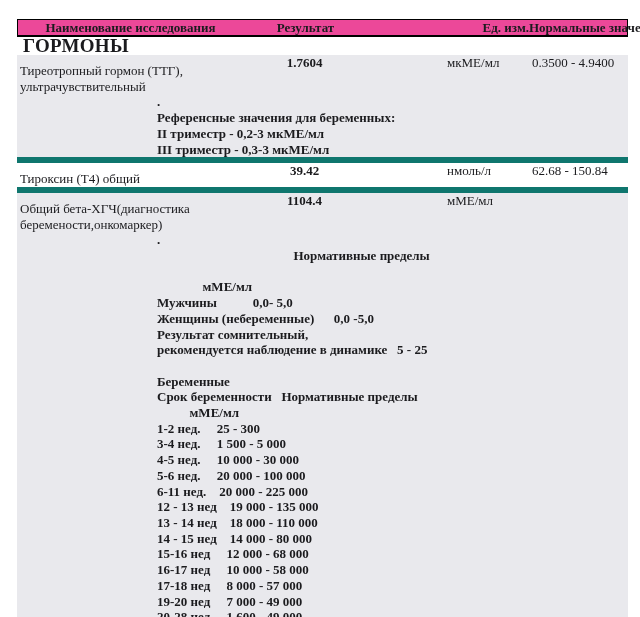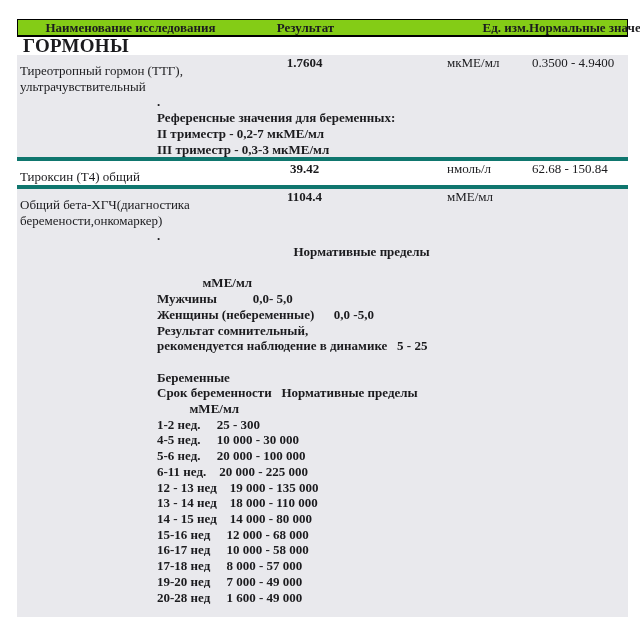--- a/index.html
+++ b/index.html
@@ -4,38 +4,38 @@
 <style>
   html,body{margin:0;padding:0;background:#fff;}
   .page{
     position:relative;width:640px;height:617px;overflow:hidden;background:#ffffff;
     font-family:"Liberation Serif", serif;color:#1b1b1e;
   }
   .doc{position:absolute;left:17px;top:19px;width:611px;}
   
   .thead{
     display:flex;align-items:center;box-sizing:border-box;
-    background:#84cc16;border:1px solid #000;border-bottom:2px solid #000;
+    background:#ec4899;border:1px solid #000;border-bottom:2px solid #000;
     height:18px;font-weight:bold;font-size:13px;line-height:14px;
   }
   .col{white-space:nowrap;}
   .col-name{width:225px;text-align:center;}
   .col-result{width:125px;text-align:center;}
   .col-units{width:85px;margin-left:auto;text-align:right;}
   .col-normal{width:96px;text-align:right;padding-right:2px;}
   
   .section{
     font-weight:bold;font-size:19px;letter-spacing:.3px;
     height:18px;line-height:17px;padding-left:6px;box-sizing:border-box;
   }
   
   .rows{width:611px;}
   .row{font-size:13px;line-height:15.7px;}
   .row:nth-child(odd){background:#e9e9ed;}
-  .row + .row{border-top:4px solid #0f766e;}
+  .row + .row{border-top:6px solid #0f766e;}
   .row:last-child{padding-bottom:18px;}
   .cells{display:flex;}
   .c{box-sizing:border-box;}
   .cell-name{width:225px;padding-left:3px;white-space:pre-line;margin-top:8px;}
   .cell-result{width:125px;text-align:center;font-weight:bold;}
   .cell-units{width:85px;margin-left:auto;}
   .cell-normal{width:96px;}
   .comment .cline{
     padding-left:140px;font-weight:bold;white-space:pre;
   }
@@ -60,21 +60,21 @@
           <div class="cells">
             <div class="c cell-name">Тиреотропный гормон (ТТГ),
 ультрачувствительный</div>
             <div class="c cell-result">1.7604</div>
             <div class="c cell-units">мкМЕ/мл</div>
             <div class="c cell-normal">0.3500 - 4.9400</div>
           </div>
           <div class="comment">
             <div class="cline">.</div>
             <div class="cline">Референсные значения для беременных:</div>
-            <div class="cline">II триместр - 0,2-7 мкМЕ/мл</div>
+            <div class="cline">II триместр - 0,2-3 мкМЕ/мл</div>
             <div class="cline">III триместр - 0,3-3 мкМЕ/мл</div>
           </div>
         </div>
         <div class="row">
           <div class="cells">
             <div class="c cell-name">Тироксин (Т4) общий</div>
             <div class="c cell-result">39.42</div>
             <div class="c cell-units">нмоль/л</div>
             <div class="c cell-normal">62.68 - 150.84</div>
           </div>
@@ -94,20 +94,21 @@
             <div class="cline">              мМЕ/мл</div>
             <div class="cline">Мужчины           0,0- 5,0</div>
             <div class="cline">Женщины (небеременные)      0,0 -5,0</div>
             <div class="cline">Результат сомнительный,</div>
             <div class="cline">рекомендуется наблюдение в динамике   5 - 25</div>
             <div class="cline">&nbsp;</div>
             <div class="cline">Беременные</div>
             <div class="cline">Срок беременности   Нормативные пределы</div>
             <div class="cline">          мМЕ/мл</div>
             <div class="cline">1-2 нед.     25 - 300</div>
+            <div class="cline">3-4 нед.     1 500 - 5 000</div>
             <div class="cline">4-5 нед.     10 000 - 30 000</div>
             <div class="cline">5-6 нед.     20 000 - 100 000</div>
             <div class="cline">6-11 нед.    20 000 - 225 000</div>
             <div class="cline">12 - 13 нед    19 000 - 135 000</div>
             <div class="cline">13 - 14 нед    18 000 - 110 000</div>
             <div class="cline">14 - 15 нед    14 000 - 80 000</div>
             <div class="cline">15-16 нед     12 000 - 68 000</div>
             <div class="cline">16-17 нед     10 000 - 58 000</div>
             <div class="cline">17-18 нед     8 000 - 57 000</div>
             <div class="cline">19-20 нед     7 000 - 49 000</div>

